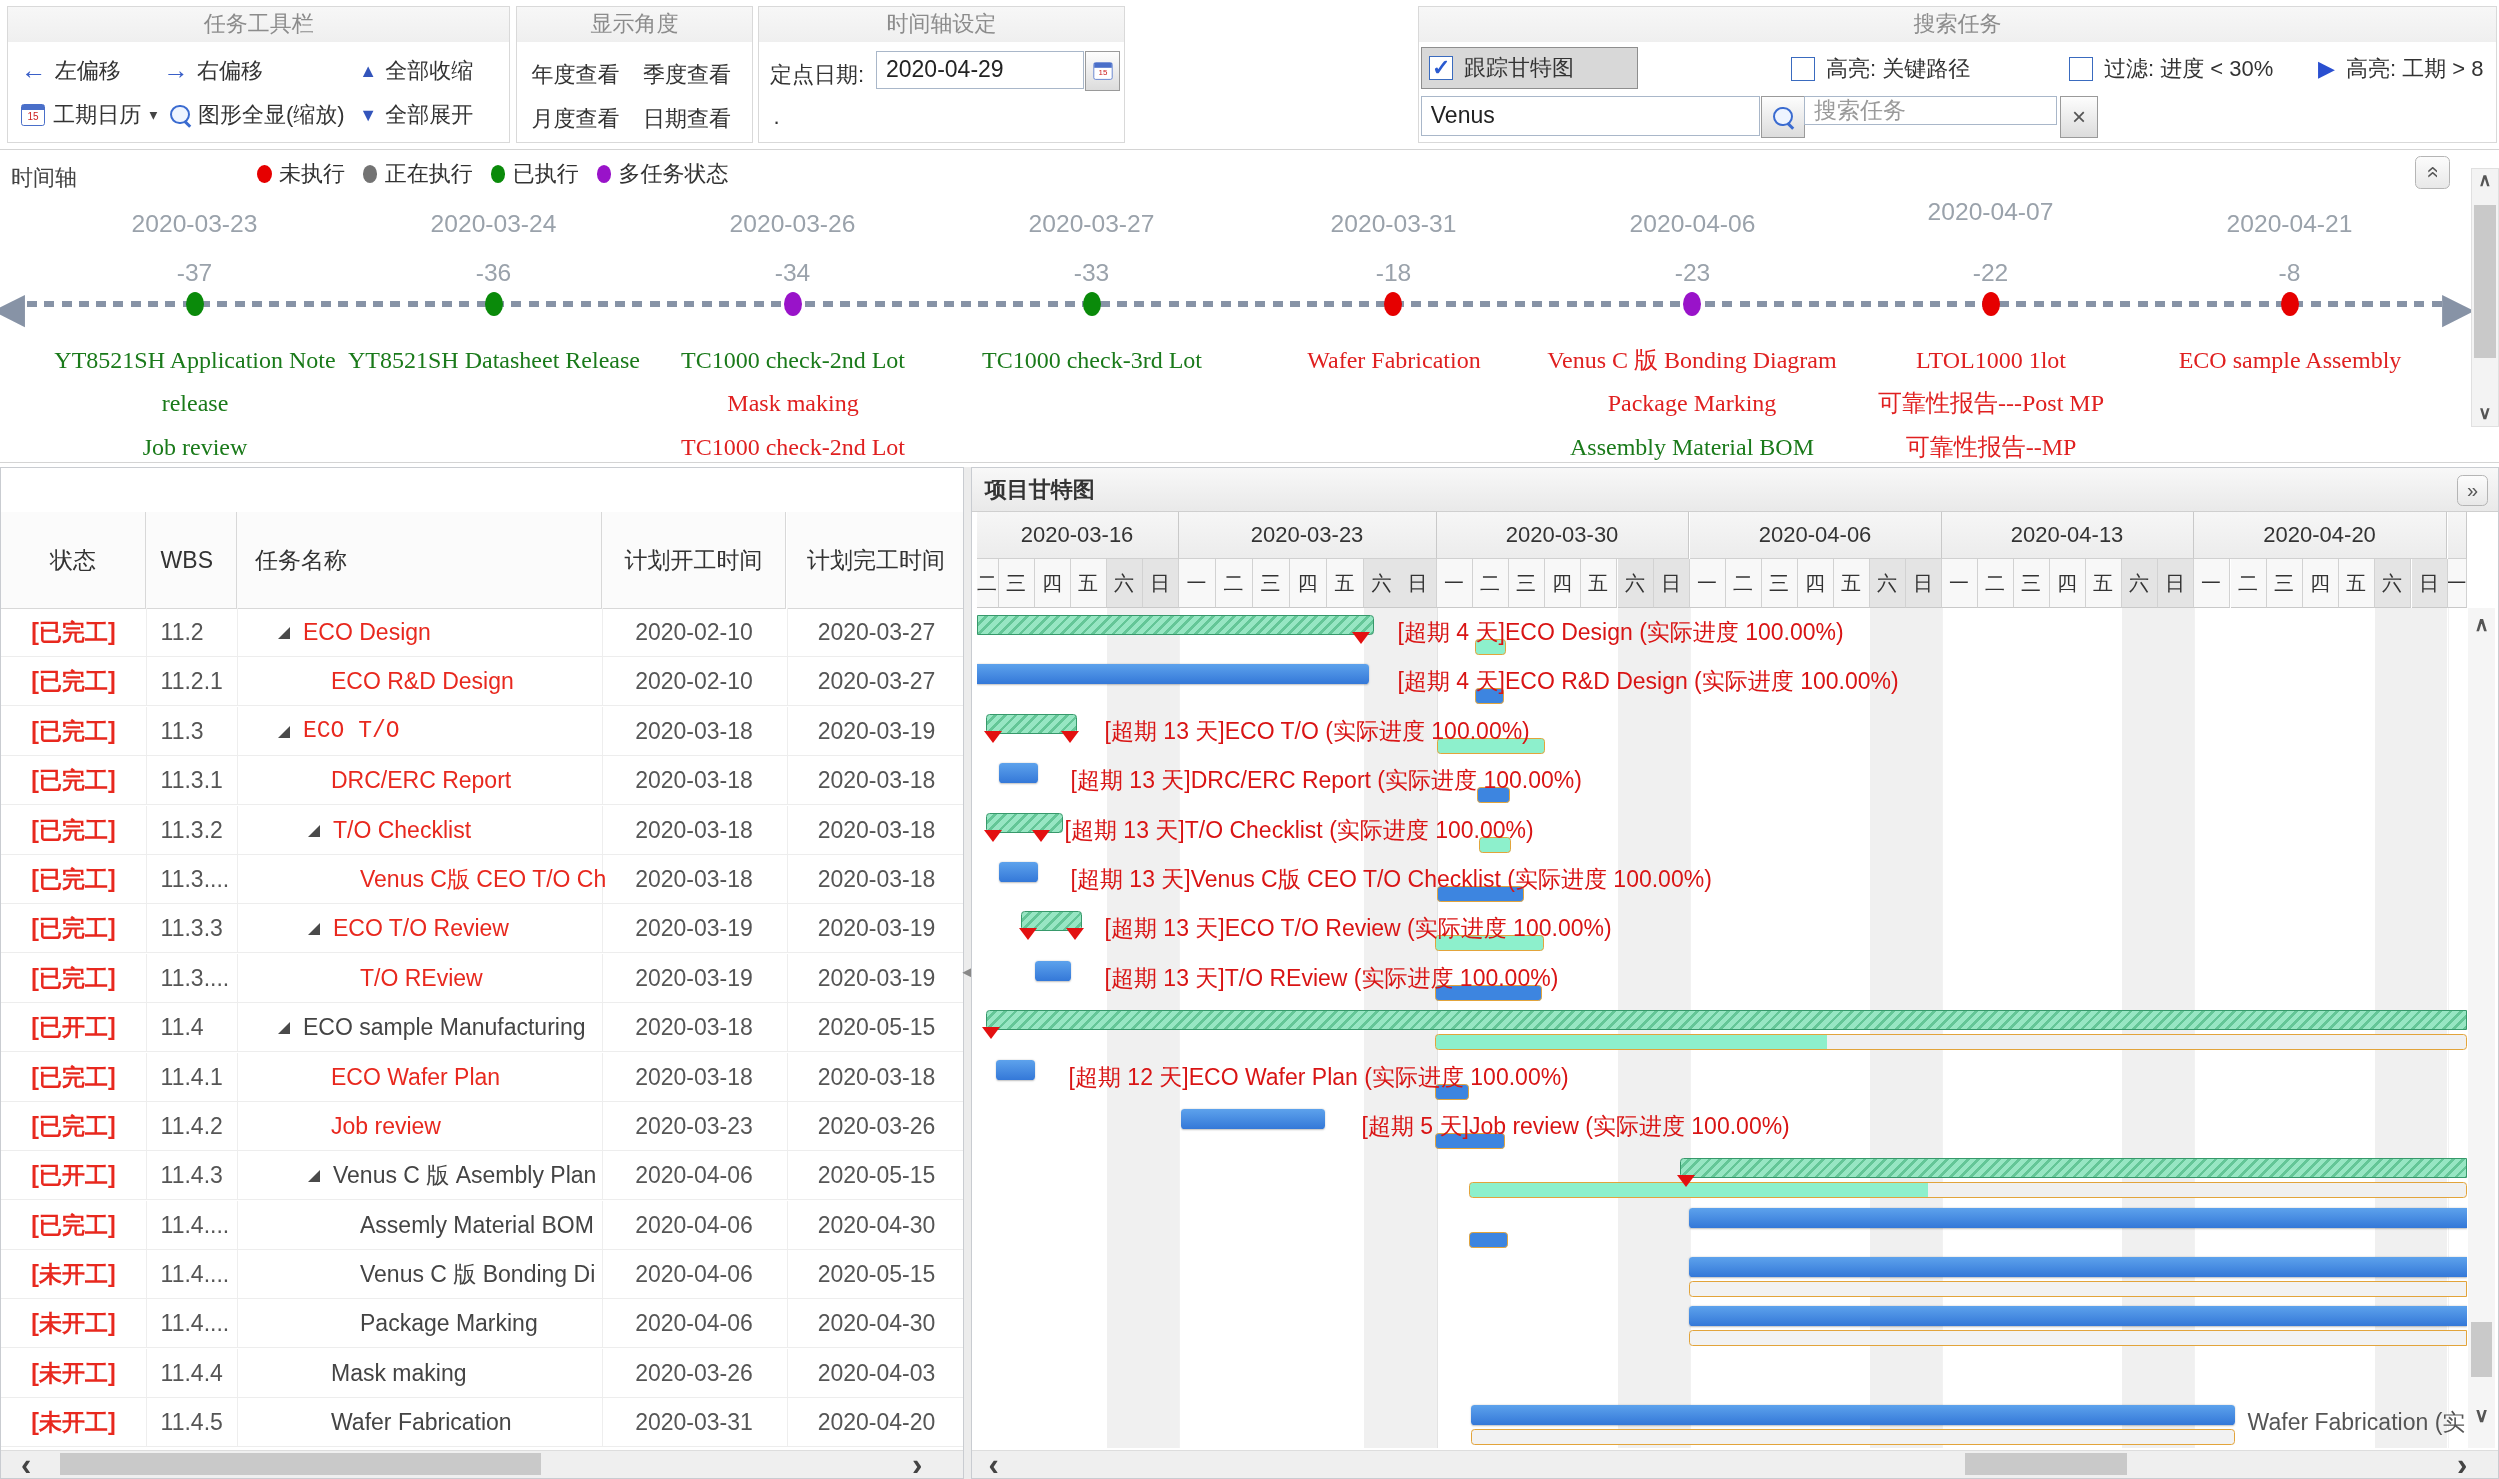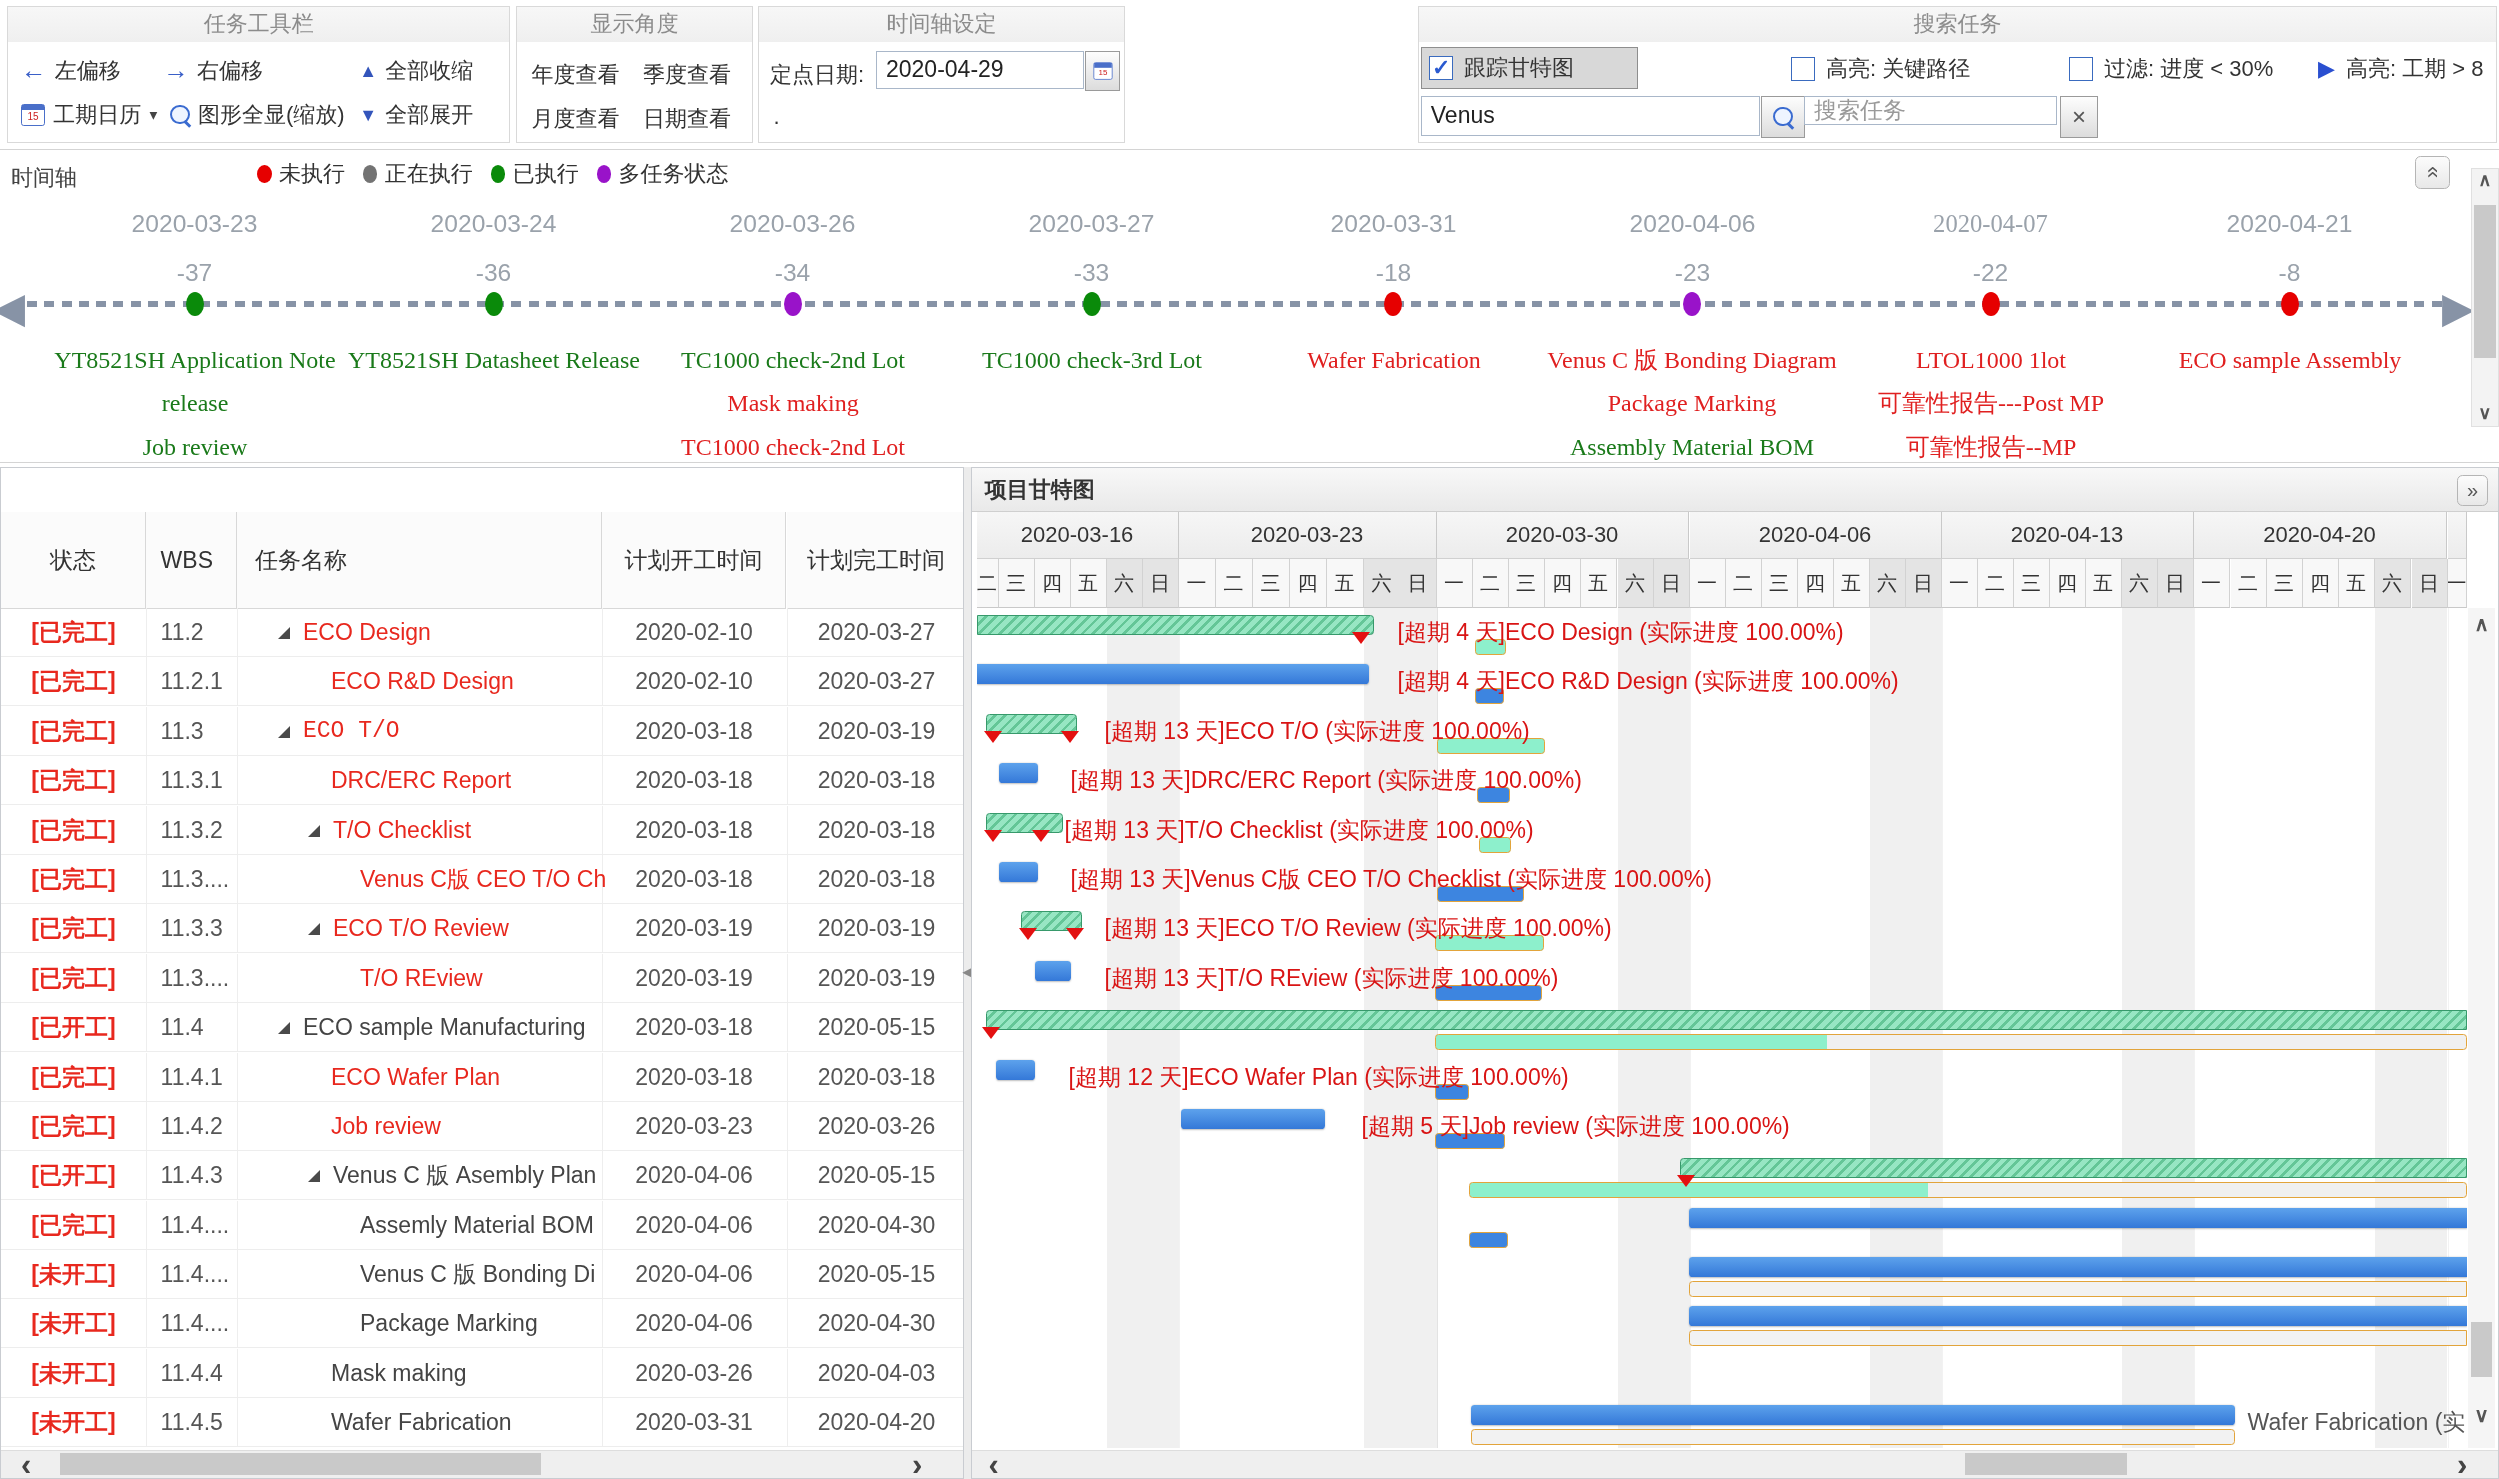--- a/index.html
+++ b/index.html
@@ -212,21 +212,21 @@
       <div class="tl-col tl-date" style="left: 1257px; top: 60px; width: 273px;">2020-03-31</div>
       <div class="tl-col tl-date" style="left: 1257px; top: 109px; width: 273px;">-18</div>
       <div class="tl-dot" style="left: 1384px; top: 142px; background: rgb(230, 0, 0);"></div>
       <div class="tl-col ms-label" style="left: 1166px; top: 188px; width: 456px; color: rgb(224, 32, 32);">Wafer Fabrication</div>
       <div class="tl-col tl-date" style="left: 1556px; top: 60px; width: 273px;">2020-04-06</div>
       <div class="tl-col tl-date" style="left: 1556px; top: 109px; width: 273px;">-23</div>
       <div class="tl-dot" style="left: 1683px; top: 142px; background: rgb(153, 19, 201);"></div>
       <div class="tl-col ms-label" style="left: 1464px; top: 188px; width: 456px; color: rgb(224, 32, 32);">Venus C 版 Bonding Diagram</div>
       <div class="tl-col ms-label" style="left: 1464px; top: 231px; width: 456px; color: rgb(224, 32, 32);">Package Marking</div>
       <div class="tl-col ms-label" style="left: 1464px; top: 275px; width: 456px; color: rgb(26, 122, 26); text-align: center;">Assembly Material BOM</div>
-      <div class="tl-col tl-date" style="left: 1854px; top: 60px; width: 273px; font-family: Liberation Serif, serif;">2020-04-07</div>
+      <div class="tl-col tl-date" style="left: 1854px; top: 48px; width: 273px;">2020-04-07</div>
       <div class="tl-col tl-date" style="left: 1854px; top: 109px; width: 273px;">-22</div>
       <div class="tl-dot" style="left: 1982px; top: 142px; background: rgb(230, 0, 0);"></div>
       <div class="tl-col ms-label" style="left: 1763px; top: 188px; width: 456px; color: rgb(224, 32, 32);">LTOL1000 1lot</div>
       <div class="tl-col ms-label" style="left: 1763px; top: 231px; width: 456px; color: rgb(224, 32, 32);">可靠性报告---Post MP</div>
       <div class="tl-col ms-label" style="left: 1763px; top: 275px; width: 456px; color: rgb(224, 32, 32);">可靠性报告--MP</div>
       <div class="tl-col tl-date" style="left: 2153px; top: 60px; width: 273px;">2020-04-21</div>
       <div class="tl-col tl-date" style="left: 2153px; top: 109px; width: 273px;">-8</div>
       <div class="tl-dot" style="left: 2281px; top: 142px; background: rgb(230, 0, 0);"></div>
       <div class="tl-col ms-label" style="left: 2062px; top: 188px; width: 456px; color: rgb(224, 32, 32);">ECO sample Assembly</div>
     </div>

